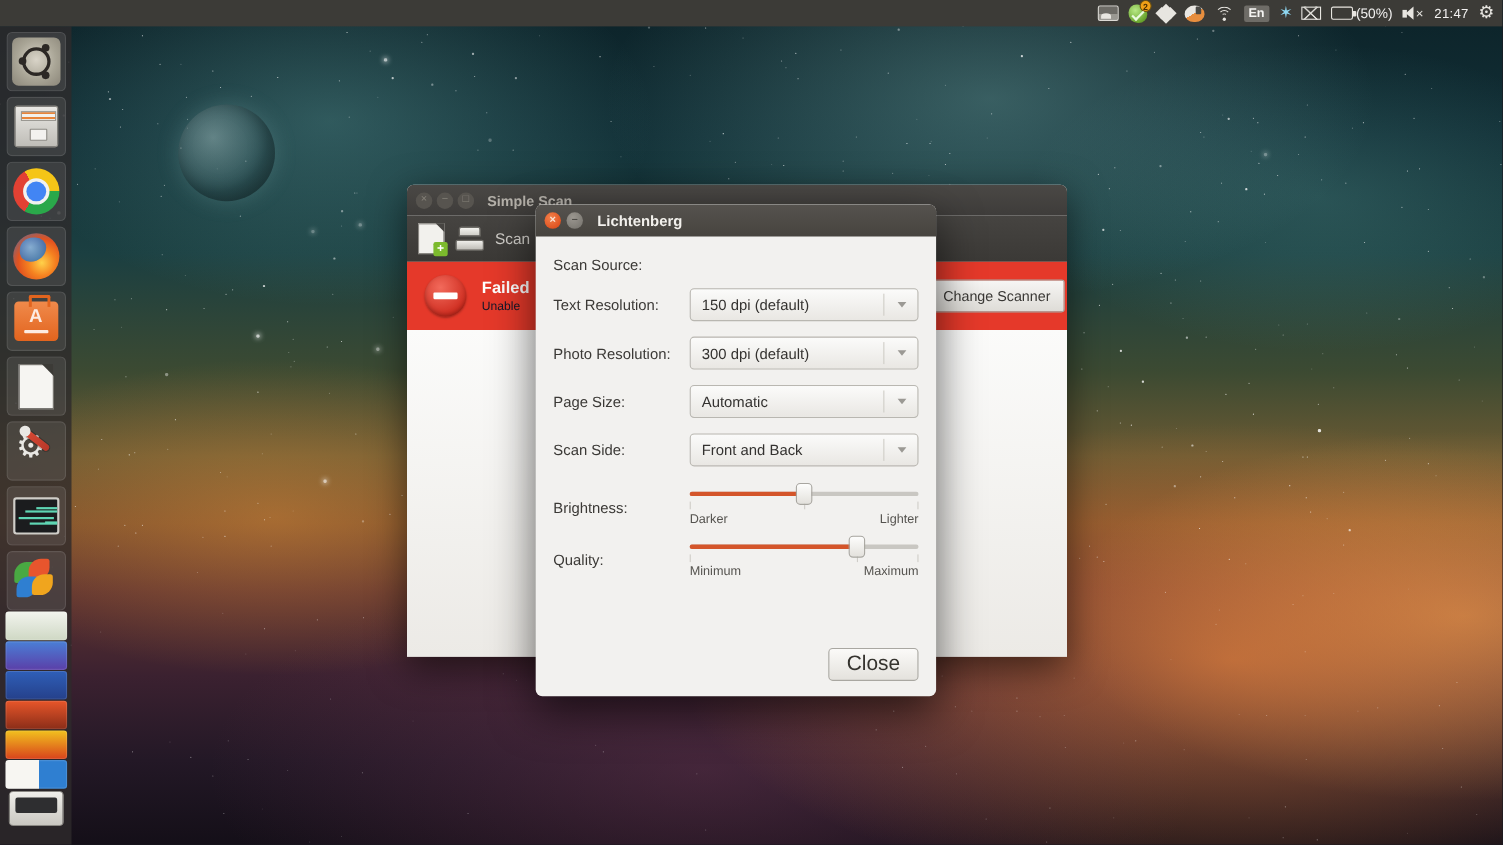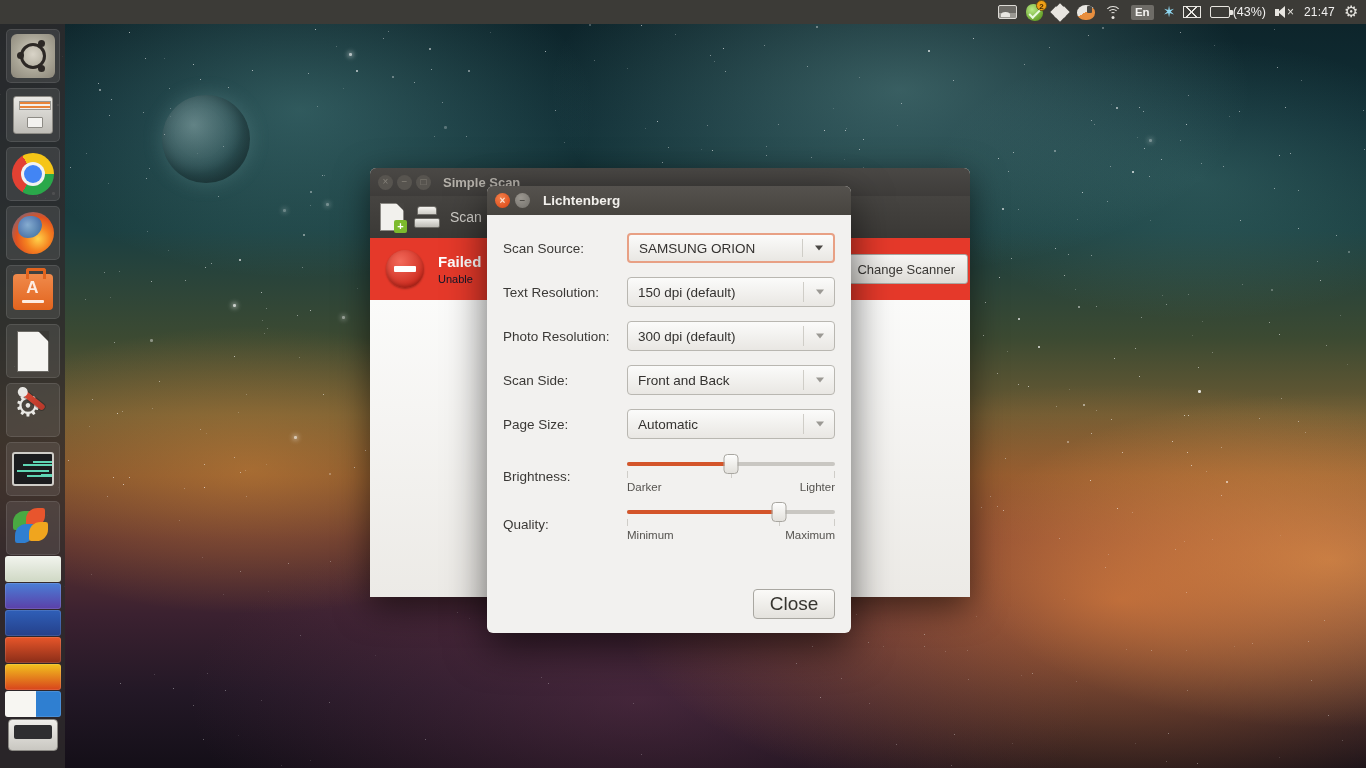--- a/index.html
+++ b/index.html
@@ -922,21 +922,21 @@
         <span class="bt-glyph">✶</span>
       </span>
     </div>
 
     <div>
       <span class="ic-mail ti"></span>
     </div>
 
     <div>
       <span class="ic-batt ti"><span class="fill"></span></span>
-      <span class="batt-pct">(43%)</span>
+      <span class="batt-pct">(50%)</span>
     </div>
 
     <div>
       <span class="ic-vol">
         <span class="spkbox"></span>
           <span class="spk"></span>
         <span class="mute">×</span>
       </span>
     </div>
 
@@ -1062,25 +1062,20 @@
   <div id="prefs-title">
     <span class="wb wb-close">×</span>
     <span class="wb wb-min">−</span>
     <span class="ttl">Lichtenberg</span>
   </div>
 
   <div id="prefs-body">
 
     <div class="row">
       <span class="lbl">Scan Source:</span>
-      <div class="combo focused">
-        <span>SAMSUNG ORION</span>
-        <span class="sep"></span>
-        <span class="arr"></span>
-      </div>
     </div>
 
     <div class="row">
       <span class="lbl">Text Resolution:</span>
       <div class="combo">
         <span>150 dpi (default)</span>
         <span class="sep"></span>
         <span class="arr"></span>
       </div>
     </div>
@@ -1088,32 +1083,32 @@
     <div class="row">
       <span class="lbl">Photo Resolution:</span>
       <div class="combo">
         <span>300 dpi (default)</span>
         <span class="sep"></span>
         <span class="arr"></span>
       </div>
     </div>
 
     <div class="row">
+      <span class="lbl">Page Size:</span>
+      <div class="combo">
+        <span>Automatic</span>
+        <span class="sep"></span>
+        <span class="arr"></span>
+      </div>
+    </div>
+
+    <div class="row">
       <span class="lbl">Scan Side:</span>
       <div class="combo">
         <span>Front and Back</span>
-        <span class="sep"></span>
-        <span class="arr"></span>
-      </div>
-    </div>
-
-    <div class="row">
-      <span class="lbl">Page Size:</span>
-      <div class="combo">
-        <span>Automatic</span>
         <span class="sep"></span>
         <span class="arr"></span>
       </div>
     </div>
 
     <div class="srow">
       <span class="lbl">Brightness:</span>
       <div class="slider-wrap">
         <div class="track">
           <span class="bar"></span>

